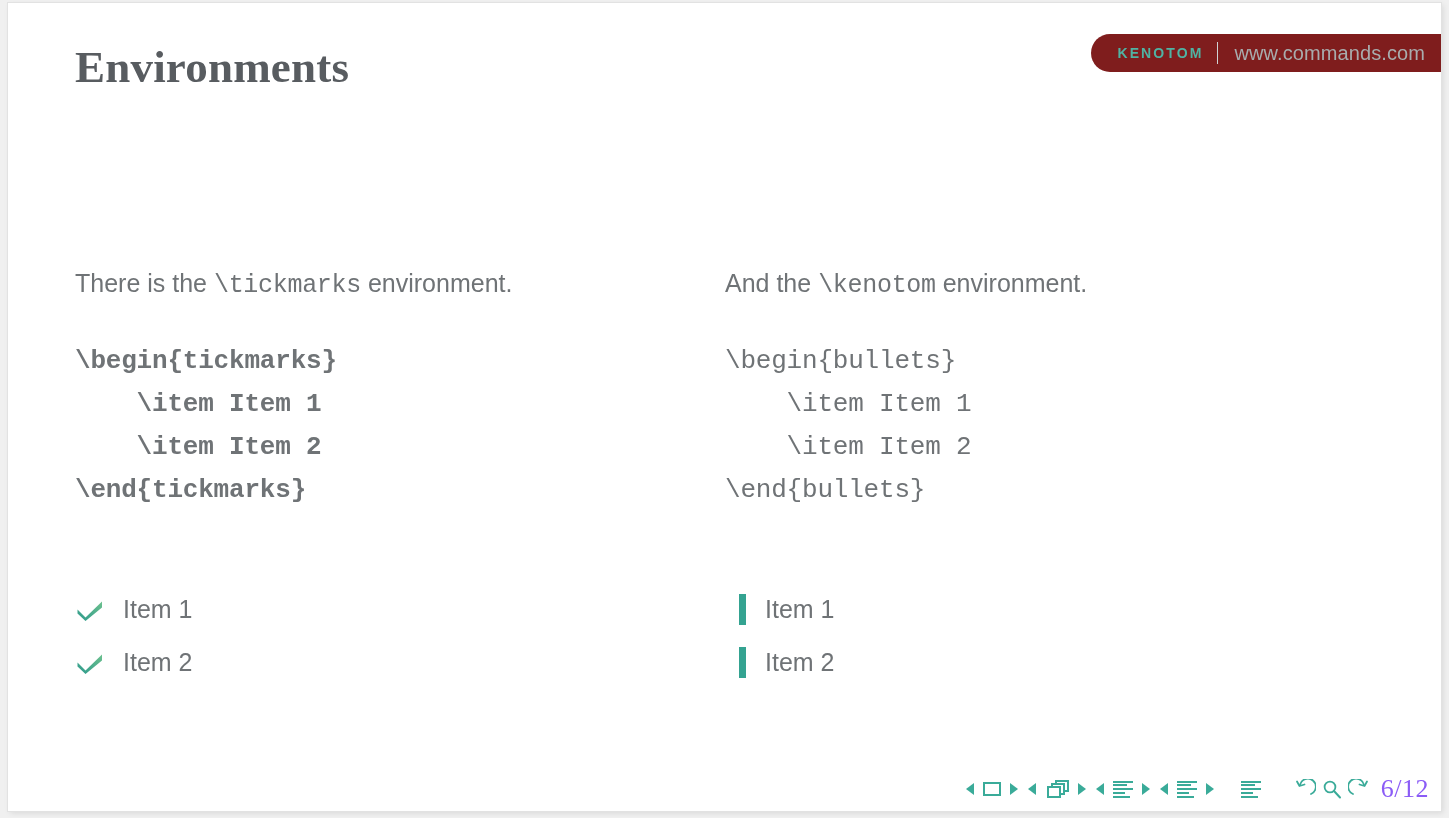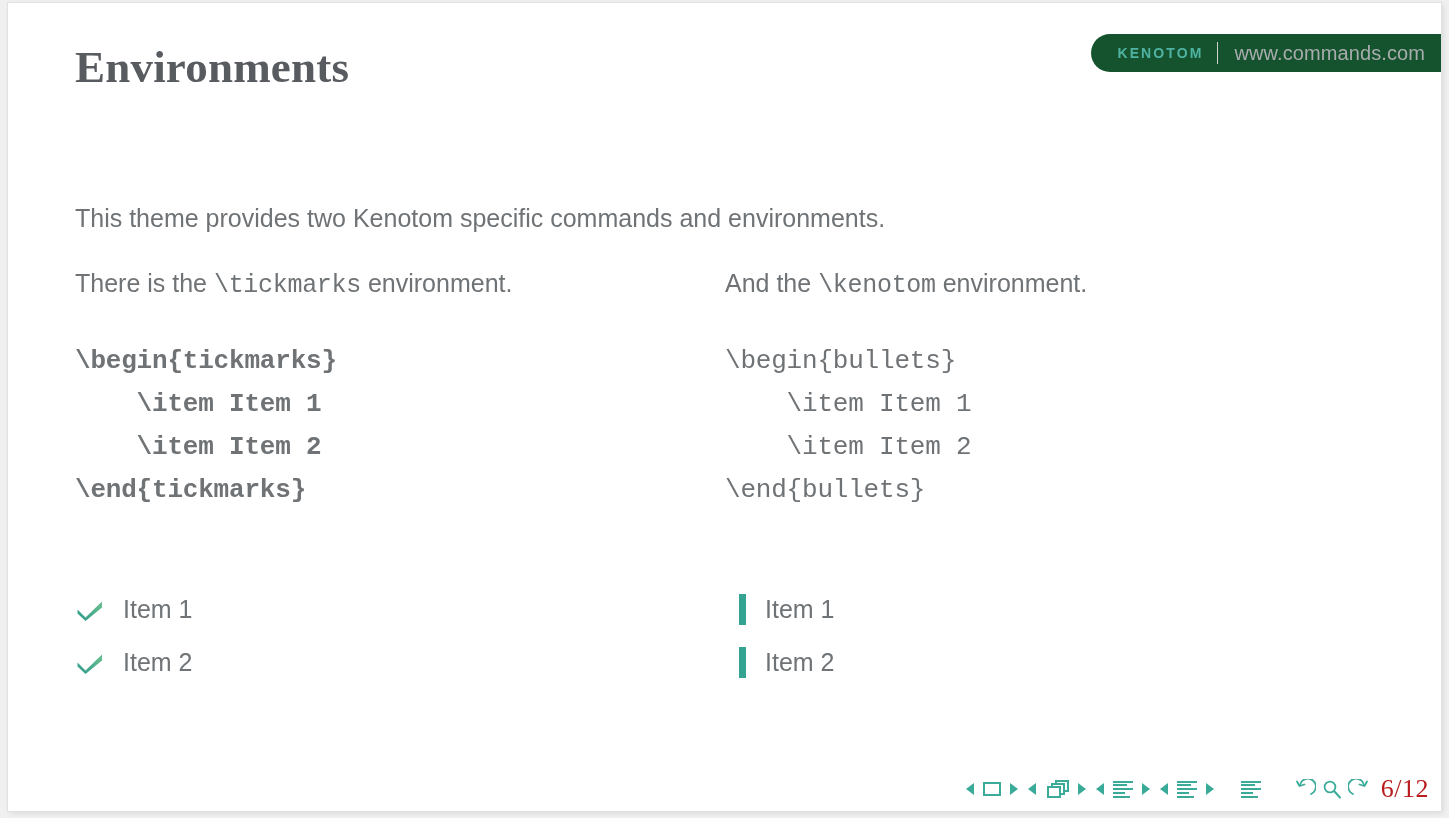--- a/index.html
+++ b/index.html
@@ -49,21 +49,21 @@
     white-space: nowrap;
   }
 
   #brand-badge {
     position: absolute;
     right: 0px;
     top: 31px;
     height: 38px;
     display: flex;
     align-items: center;
-    background: #14532d;
+    background: #7f1d1d;
     border-radius: 19px 0 0 19px;
     padding: 0 16px 0 26px;
   }
   #brand-name {
     font-family: "Liberation Sans", sans-serif;
     font-size: 14px;
     font-weight: bold;
     letter-spacing: 2.1px;
     color: #4fb3a3;
   }
@@ -222,39 +222,38 @@
 
   .nav-svg-icon {
     margin: 0 3px;
     display: block;
   }
 
   #nav-page-number {
     margin-left: 8px;
     font-family: "Liberation Serif", "DejaVu Serif", serif;
     font-size: 26px;
-    color: #b91c1c;
+    color: #8b5cf6;
     letter-spacing: 0.5px;
   }
 </style>
 </head>
 <body>
 
 <div id="slide-root">
   <div id="slide-canvas">
 
     <div id="slide-title">Environments</div>
 
     <div id="brand-badge">
       <span id="brand-name">KENOTOM</span>
       <span id="brand-divider"></span>
       <span id="brand-url">www.commands.com</span>
     </div>
 
-    <div class="body-text" id="intro-line">This theme provides two Kenotom specific commands and environments.</div>
 
     <div class="body-text" id="col-left-heading"><span>There is the </span><span class="mono-inline">\tickmarks</span><span> environment.</span></div>
 
     <div class="body-text" id="col-right-heading"><span>And the </span><span class="mono-inline">\kenotom</span><span> environment.</span></div>
 
     <div class="code-block" id="code-left">\begin{tickmarks}
     \item Item 1
     \item Item 2
 \end{tickmarks}</div>
     <div class="code-block" id="code-right">\begin{bullets}

